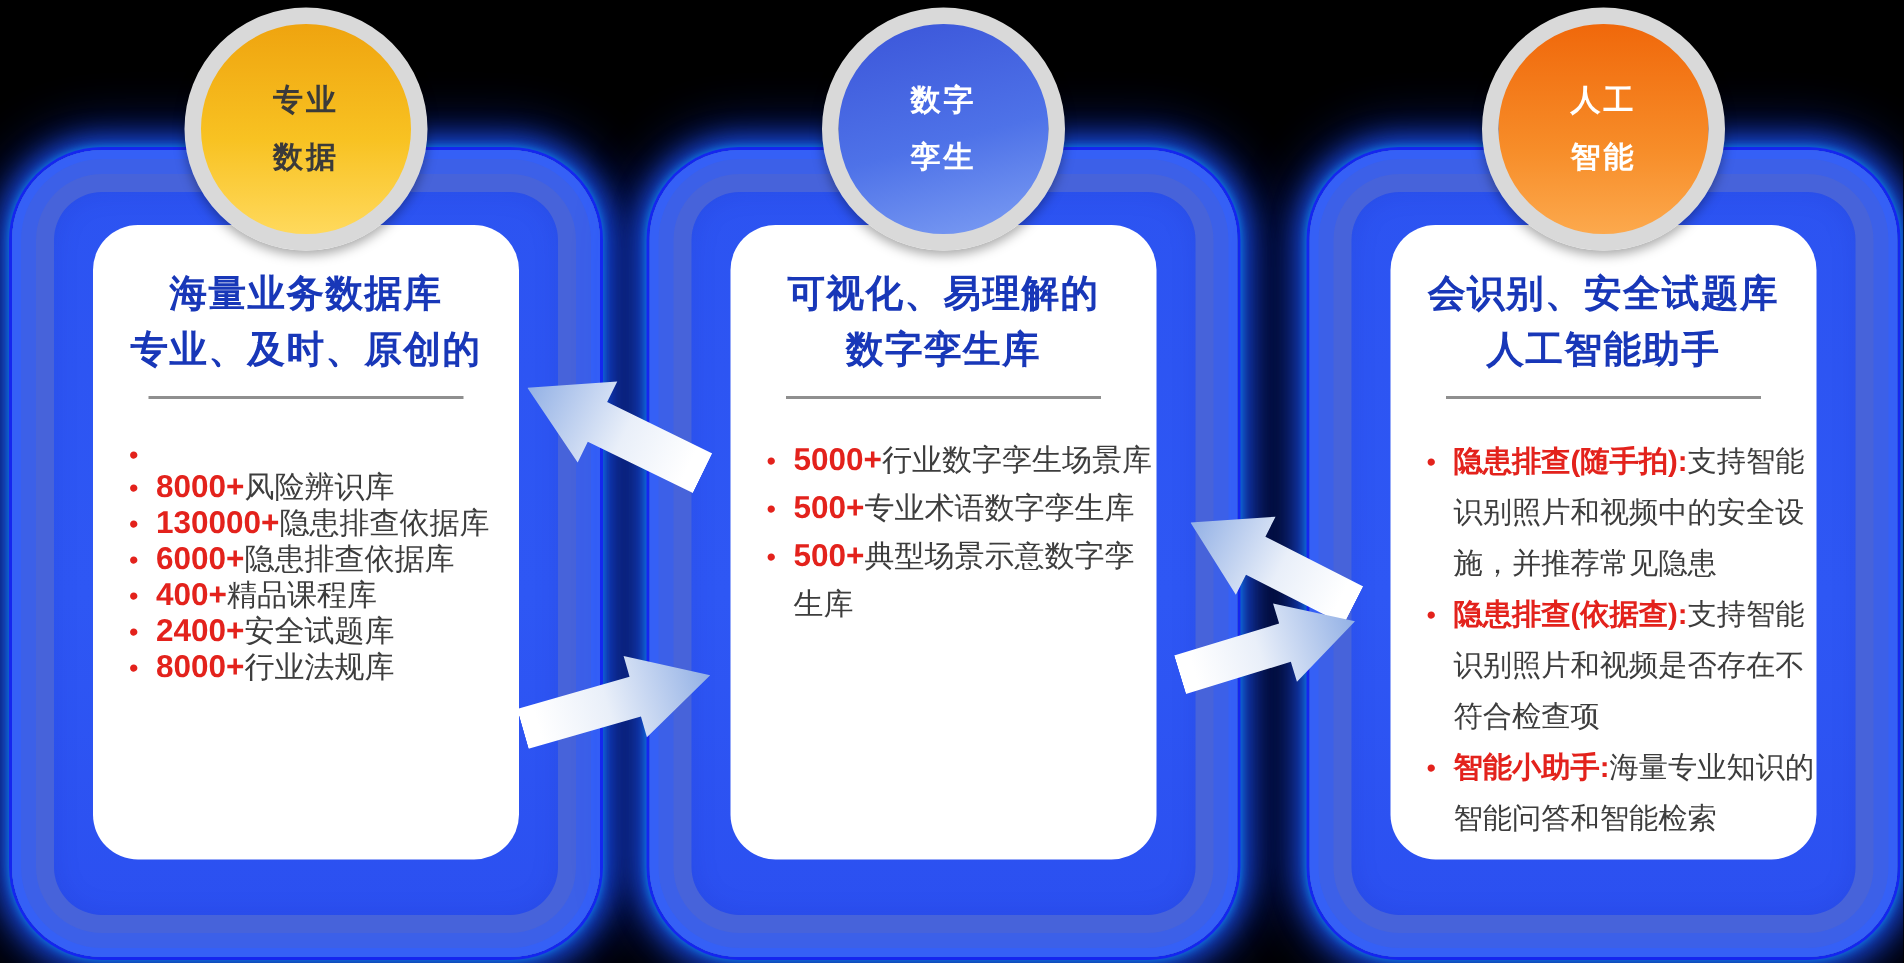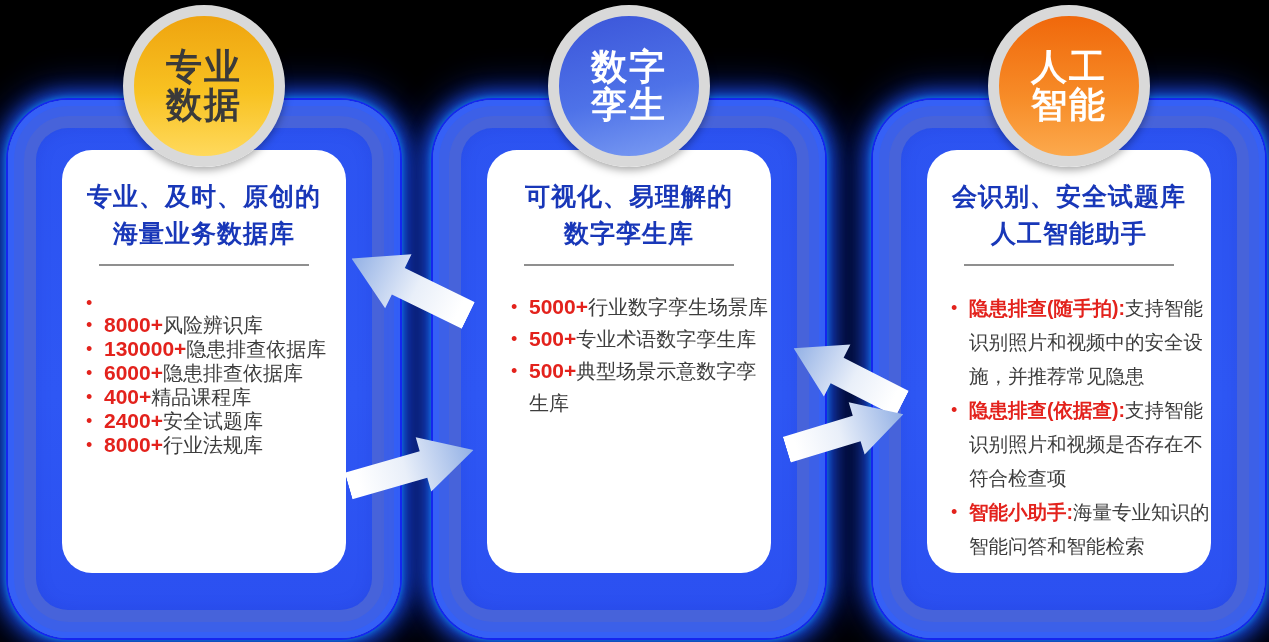--- a/index.html
+++ b/index.html
@@ -22,21 +22,21 @@
   .frame-2{left:433px;}
   .frame-3{left:873px;}
 
   
   .card{position:absolute;left:54px;right:54px;top:50px;bottom:65px;background:#fff;border-radius:30px;}
 
   
   .badge{position:absolute;left:50%;top:-95px;transform:translateX(-50%);
     width:140px;height:140px;border-radius:50%;border:11px solid #d9d9d9;
     display:flex;flex-direction:column;align-items:center;justify-content:center;
-    font-size:36px;font-weight:700;line-height:38px;letter-spacing:2px;z-index:5;
+    font-size:20px;font-weight:700;line-height:38px;letter-spacing:2px;z-index:5;
     box-shadow:0 3px 8px rgba(0,0,0,.35);}
   .badge-yellow{background:linear-gradient(180deg,#efa40f 0%,#f8c222 55%,#ffd95c 100%);color:#3a3a3a;}
   .badge-blue{background:linear-gradient(165deg,#3b55d9 0%,#4e72e8 55%,#7d9ef3 100%);color:#fff;}
   .badge-orange{background:linear-gradient(180deg,#f0680b 0%,#f78d29 60%,#fca94d 100%);color:#fff;}
 
   .card-title{margin:28px 6px 0;text-align:center;font-size:25px;font-weight:700;
     color:#1837b8;line-height:37px;letter-spacing:1px;}
   .divider{width:210px;height:2px;background:#8f8f8f;margin:12px auto 0;}
 
   ul.feature-list{list-style:none;margin:26px 0 0;padding:0 0 0 24px;}
@@ -80,22 +80,22 @@
 
 <div class="stage">
 
   <div class="frame frame-1">
     <div class="badge badge-yellow">
       <span>专业</span>
       <span>数据</span>
     </div>
     <div class="card">
       <div class="card-title">
+        <div>海量业务数据库</div>
         <div>专业、及时、原创的</div>
-        <div>海量业务数据库</div>
       </div>
       <div class="divider"></div>
       <ul class="feature-list list-a">
         <li>
             <span class="bullet">•</span>
           </li>
         <li>
             <span class="bullet">•</span>
             <span class="li-body"><b class="hl">8000+</b><span class="txt">风险辨识库</span></span>
           </li>

